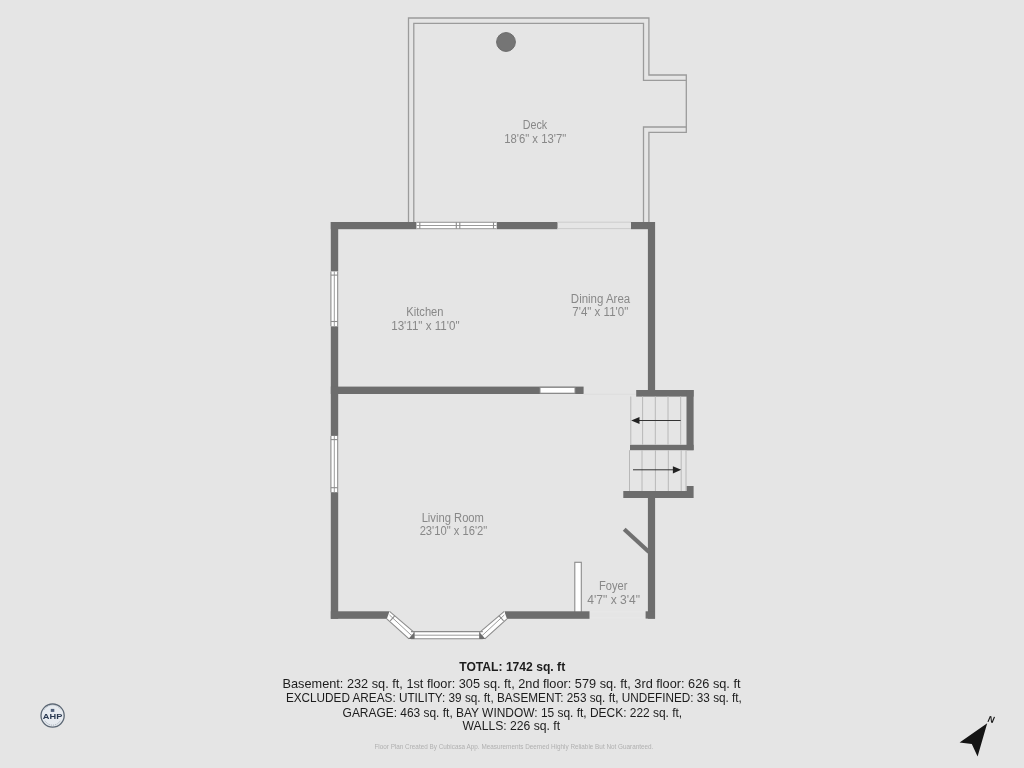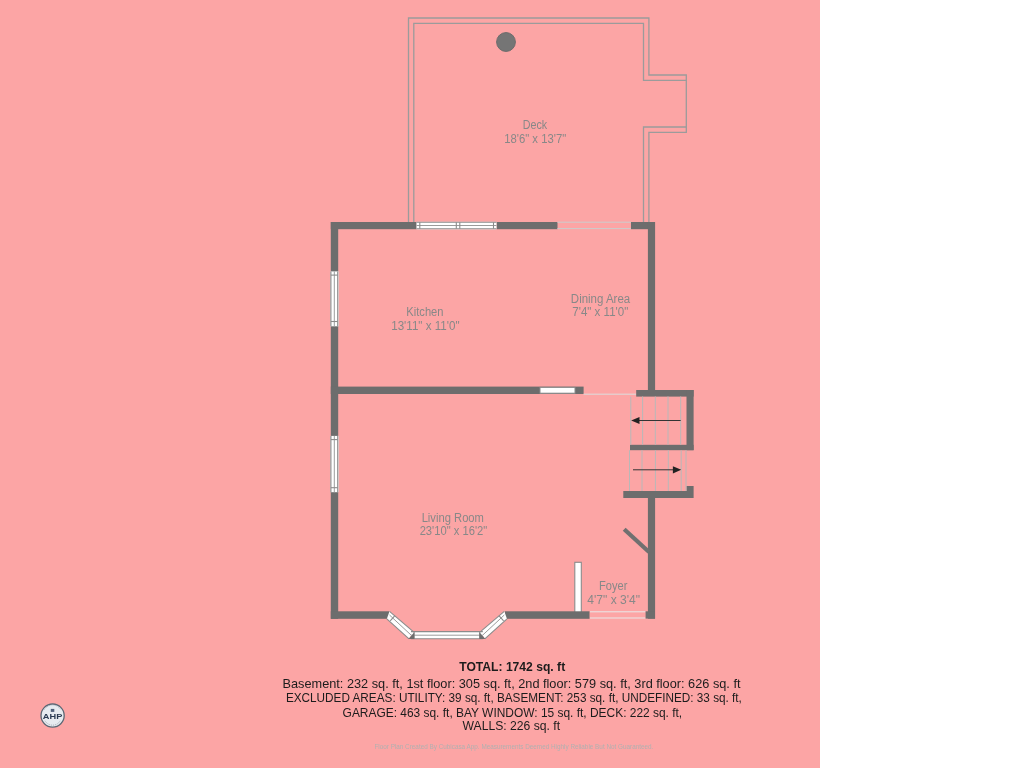--- a/index.html
+++ b/index.html
@@ -1,16 +1,16 @@
 <!DOCTYPE html>
 <html><head>
 <meta charset="utf-8">
 <style>
   html,body{margin:0;padding:0;background:#ffffff;}
-  #page{position:relative;width:820px;height:768px;background:#fca5a5;overflow:hidden;}
+  #page{position:relative;width:1024px;height:768px;background:#e5e5e5;overflow:hidden;}
   text{font-family:"Liberation Sans", sans-serif;}
 </style>
 </head>
 <body>
 <div id="page">
 <svg width="1024" height="768" viewBox="0 0 1024 768" xmlns="http://www.w3.org/2000/svg">
 
 <g>
 
 <path d="M408.5,222 L408.5,18 L648.9,18 L648.9,75 L686.3,75 L686.3,132.3 L648.9,132.3 L648.9,222" fill="none" stroke="#9b9b9b" stroke-width="1.3"></path>

